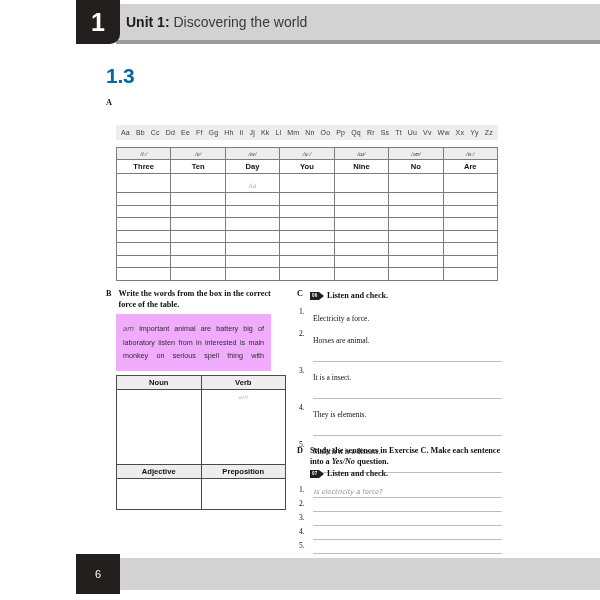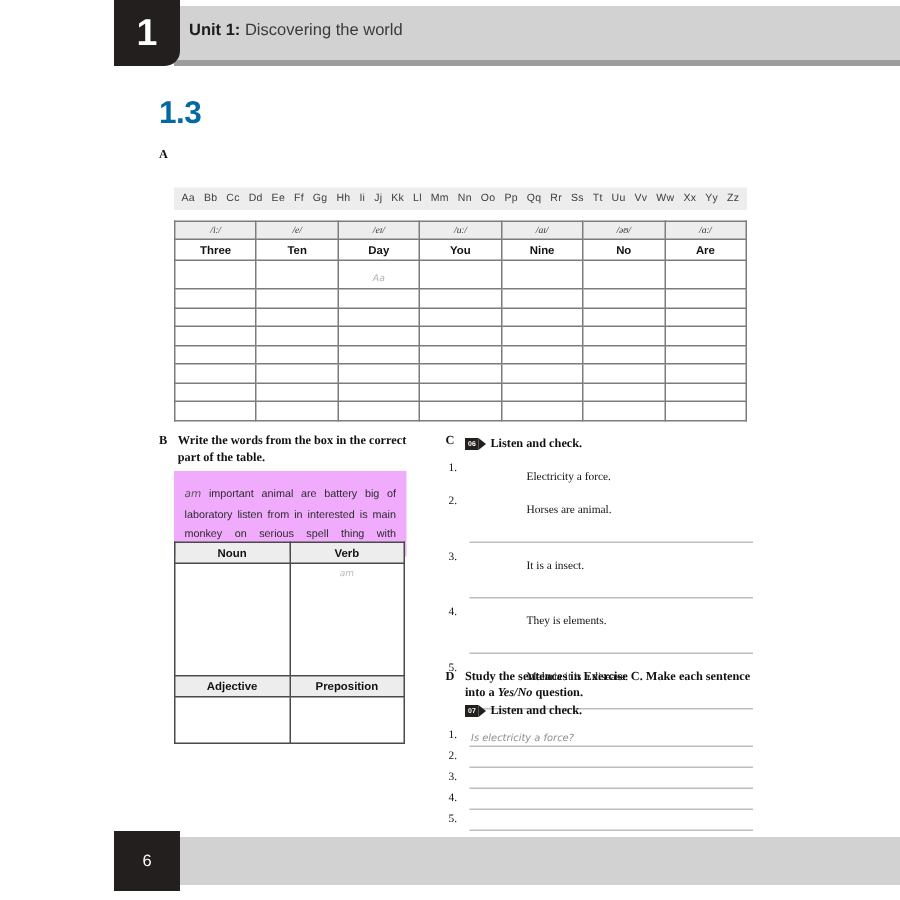--- a/index.html
+++ b/index.html
@@ -47,21 +47,21 @@
     font-size: 25px;
     display: flex;
     align-items: center;
     justify-content: center;
     letter-spacing: 0;
   }
   .header-title {
     position: absolute;
     left: 126px; top: 14px;
     font-family: "Liberation Sans", sans-serif;
-    font-size: 11px;
+    font-size: 14px;
     color: #3a3a3a;
     white-space: nowrap;
   }
   .header-title b { color: #1d1d1d; }
 
   
   .page {
     position: absolute;
     left: 0; top: 46px;
     width: 600px;
@@ -205,22 +205,22 @@
   }
   .word-box .hw {
     font-family: "DejaVu Sans", sans-serif;
     font-style: italic;
     font-size: 7px;
     color: #555;
   }
 
   table.pos-table {
     position: absolute;
-    left: 116px; top: 315px;
-    width: 154px;
+    left: 116px; top: 329px;
+    width: 170px;
     border-collapse: collapse;
     table-layout: fixed;
   }
   table.pos-table td {
     border: 1px solid #4a4a4a;
     padding: 0;
     text-align: center;
   }
   table.pos-table td.hdr {
     background: #ededed;
@@ -250,21 +250,20 @@
   .qnum {
     position: absolute; left: 2px; top: 0;
     font-family: "Liberation Serif", serif;
     font-size: 7.6px; color: #111;
   }
   .qtext {
     font-family: "Liberation Serif", serif;
     font-size: 7.6px;
     color: #111;
     line-height: 1.35;
-    margin-left: 38px;
   }
   .answer-line {
     height: 13px;
     border-bottom: 0.8px solid #bdbdbd;
     margin-top: 1px;
     position: relative;
   }
   .answer-line .written {
     font-family: "DejaVu Sans", sans-serif;
     font-style: italic;
@@ -456,21 +455,21 @@
           <td></td>
           <td></td>
           <td></td>
         </tr>
       </tbody>
     </table>
 
   <div id="exercise-b">
     <div class="ex-head">
       <span class="ex-letter">B</span>
-      <div class="ex-title">Write the words from the box in the correct part of the table.</div>
+      <div class="ex-title">Write the words from the box in the correct force of the table.</div>
     </div>
   </div>
 
   <div class="word-box">
     <span class="hw">am</span>
     <span>important animal are battery big of laboratory listen from in interested is main monkey on serious spell thing with</span>
   </div>
 
   <table class="pos-table">
     <tbody>

